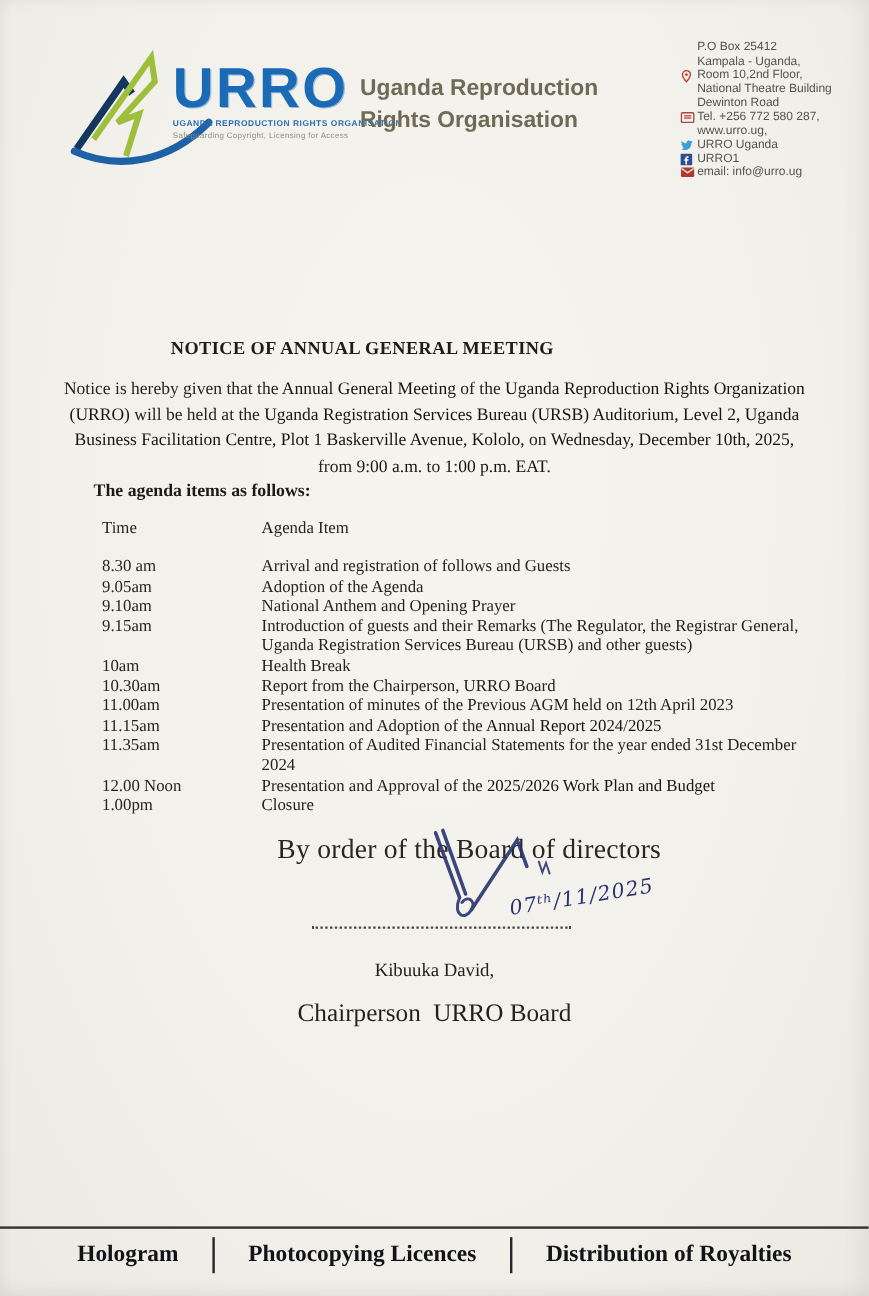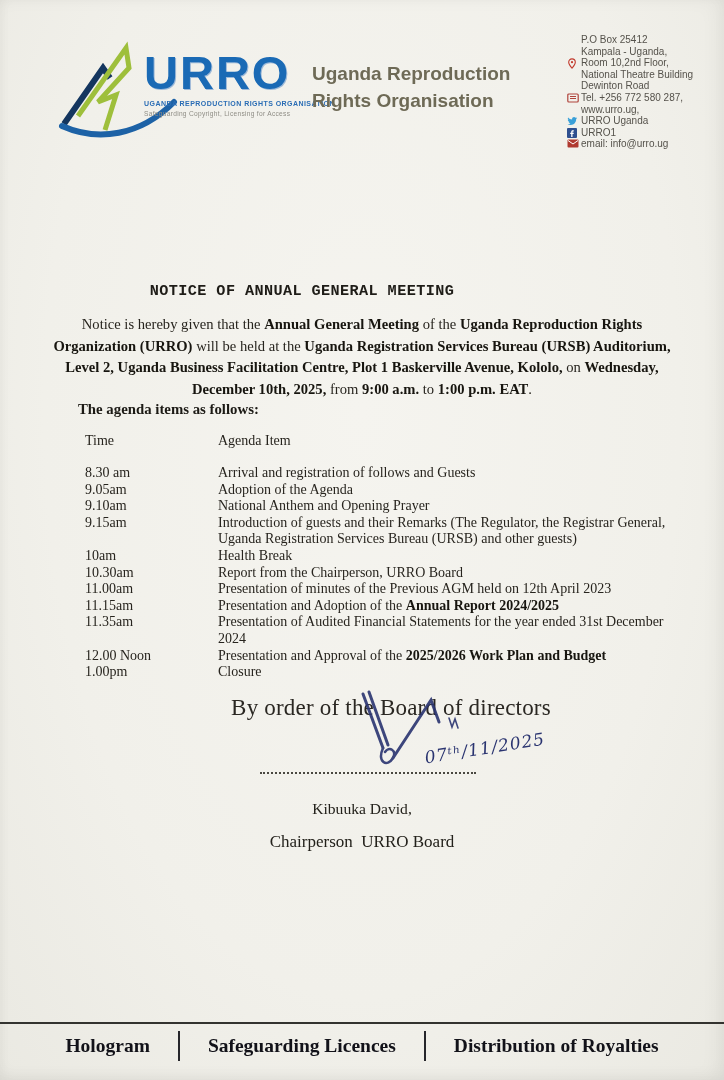--- a/index.html
+++ b/index.html
@@ -11,47 +11,47 @@
     font-family:"Liberation Serif", serif;color:#26231d;
   }
   
   .logo{position:absolute;left:58px;top:34px;width:260px;height:120px;}
   .logo-mark{position:absolute;left:0;top:4px;}
   .logo-text{position:absolute;left:86px;top:14px;font-family:"Liberation Sans",sans-serif;}
   .logo-acronym{font-size:47px;font-weight:bold;color:#1a6ab5;letter-spacing:2px;line-height:50px;
     text-shadow:1px 1px 0 #9db9d8;}
   .logo-caps{font-size:7px;font-weight:bold;color:#2a6db5;letter-spacing:.45px;margin-top:2px;white-space:nowrap;}
   .logo-tagline{font-size:6.6px;color:#8f8d85;letter-spacing:.3px;margin-top:3px;white-space:nowrap;}
-  .orgname{position:absolute;left:312px;top:60px;font-family:"Liberation Sans",sans-serif;
+  .orgname{position:absolute;left:300px;top:60px;font-family:"Liberation Sans",sans-serif;
     font-size:19px;font-weight:bold;color:#6e6a56;line-height:27px;}
   .contact{position:absolute;right:8px;top:34px;width:150px;font-family:"Liberation Sans",sans-serif;
     font-size:10px;line-height:11.6px;color:#55524b;}
   .contact .cline{position:relative;padding-left:15px;white-space:nowrap;}
   .contact .cicon{position:absolute;left:1px;top:1px;width:11px;height:10px;display:inline-block;}
   
   .doc-title{position:absolute;top:282px;left:0;width:604px;text-align:center;
-    font-size:15.2px;font-weight:bold;letter-spacing:.4px;color:#1e1c17;font-family:Liberation Mono, monospace;}
+    font-size:15.2px;font-weight:bold;letter-spacing:.4px;color:#1e1c17;}
   .notice-para{position:absolute;top:314px;left:52px;width:620px;text-align:center;
     font-size:14.6px;line-height:21.5px;color:#27241e;}
-  .b{font-weight:bold;color:#17150f;}
+  .b{font-weight:normal;color:#17150f;}
   .agenda-head{position:absolute;top:401px;left:78px;font-size:14.8px;font-weight:bold;color:#1c1a15;}
   .agenda{position:absolute;top:433px;left:85px;width:600px;font-size:14px;color:#27241e;}
   .agenda .hdr{display:flex;margin-bottom:16px;}
   .agenda .row{display:flex;line-height:16.6px;}
   .agenda .t{width:133px;flex:none;}
   .agenda .i{width:466px;}
   
   .by-order{position:absolute;top:695px;left:0;width:724px;text-align:center;
     font-size:23px;color:#2a2722;letter-spacing:.2px;margin-left:29px;}
   .sig{position:absolute;left:325px;top:688px;}
   .hand-date{position:absolute;left:424px;top:738px;font-family:"DejaVu Serif",serif;font-style:italic;
     font-size:17px;color:#2a3470;transform:rotate(-9deg);letter-spacing:1px;}
   .dash-line{position:absolute;top:772px;left:260px;width:216px;border-bottom:2px dotted #4a4841;}
   .sig-name{position:absolute;top:800px;left:0;width:724px;text-align:center;font-size:15.6px;color:#23211b;}
-  .sig-role{position:absolute;top:832px;left:0;width:724px;text-align:center;font-size:17px;color:#23211b;}
+  .sig-role{position:absolute;top:832px;left:0;width:724px;text-align:center;font-size:21px;color:#23211b;}
   
   .footer-rule{position:absolute;top:1022px;left:0;width:724px;border-top:2px solid #33332f;}
   .footer{position:absolute;top:1031px;left:0;width:724px;display:flex;justify-content:center;
     align-items:center;gap:28px;font-size:19.5px;font-weight:bold;color:#121219;}
   .fsep{width:2px;height:30px;background:#26262b;}
 </style>
 </head>
 <body>
 
 <div class="page">
@@ -184,18 +184,18 @@
 
   <div class="hand-date">07ᵗʰ/11/2025</div>
   <div class="dash-line"></div>
   <div class="sig-name">Kibuuka David,</div>
   <div class="sig-role">Chairperson &nbsp;URRO Board</div>
 
   <div class="footer-rule"></div>
   <div class="footer">
     <span>Hologram</span>
     <span class="fsep"></span>
-    <span>Safeguarding Licences</span>
+    <span>Photocopying Licences</span>
     <span class="fsep"></span>
     <span>Distribution of Royalties</span>
   </div>
 
 </div>
 
 </body></html>

